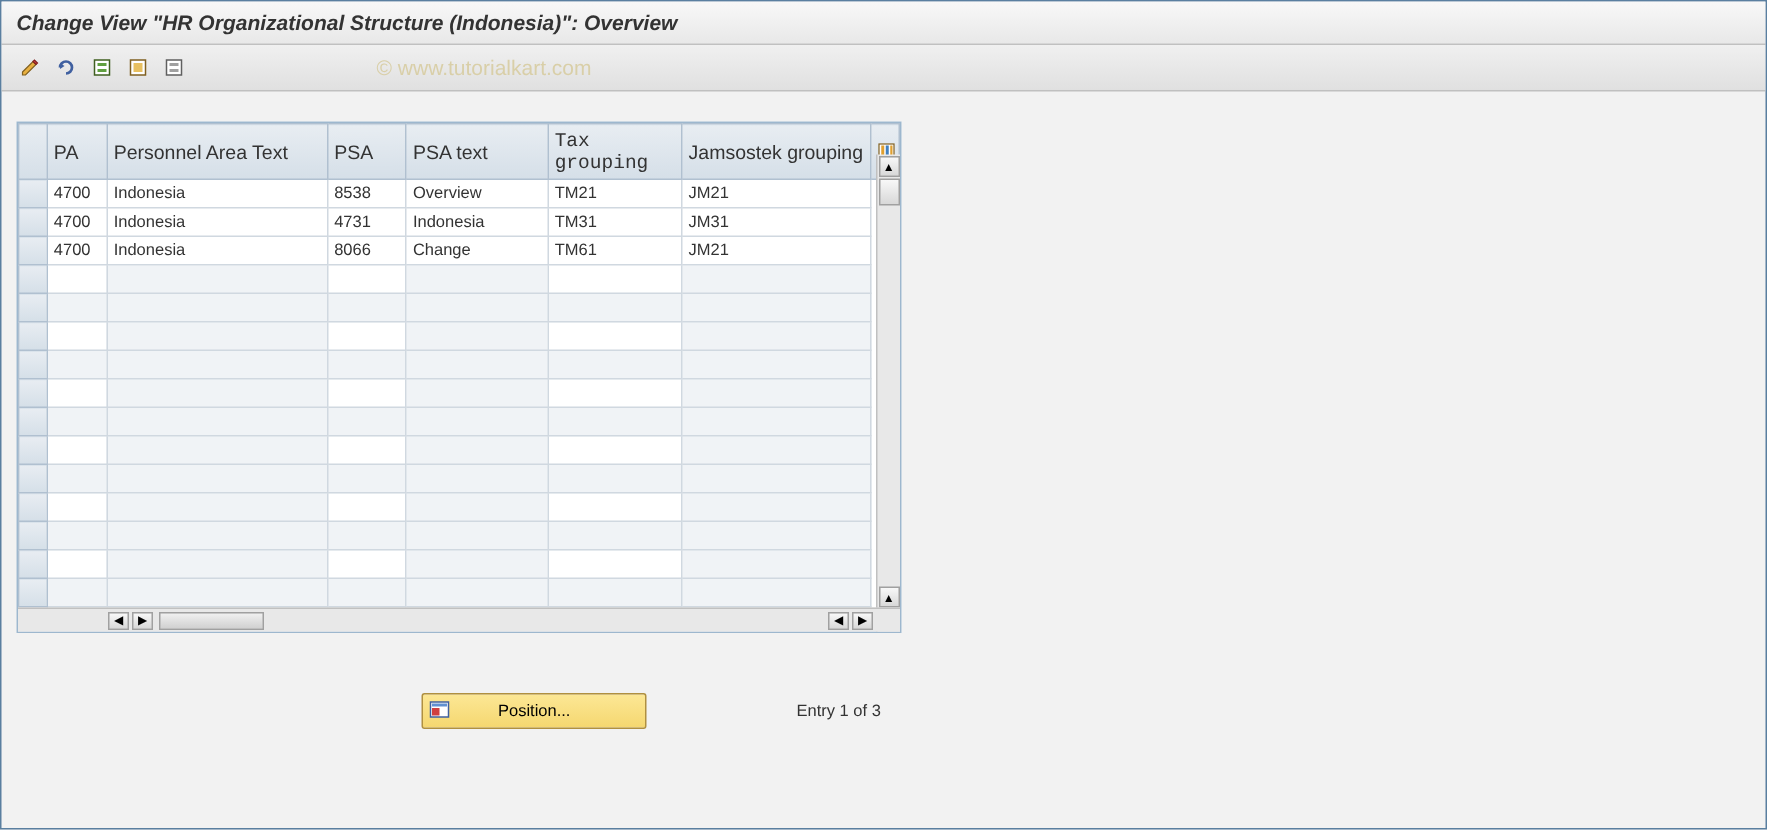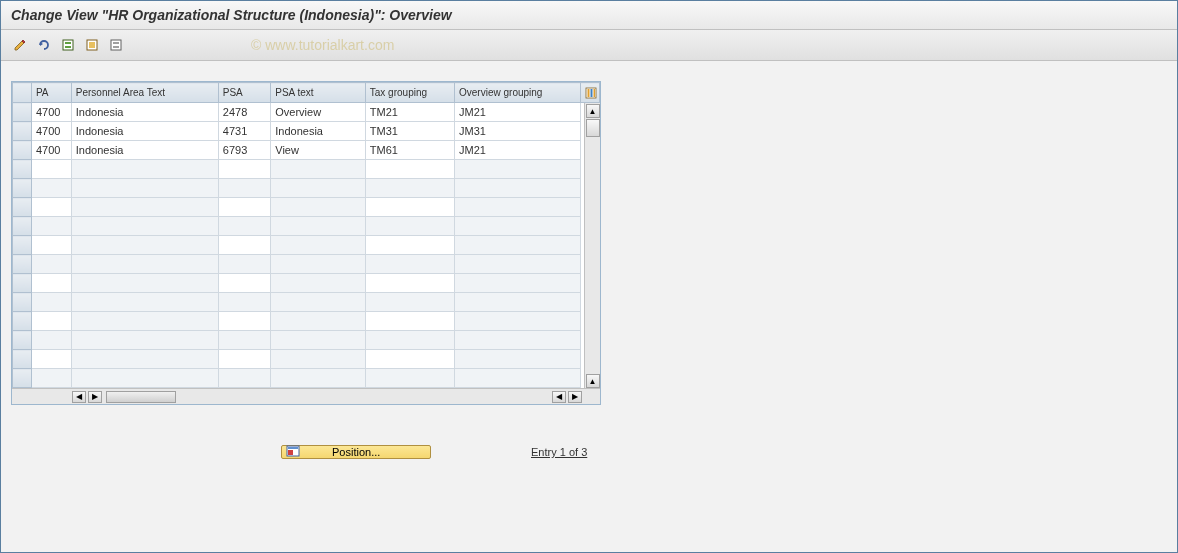--- a/index.html
+++ b/index.html
@@ -65,32 +65,32 @@
       width: 100%;
       table-layout: fixed;
     }
     .data-table th {
       background: linear-gradient(to bottom, #e8edf2, #d5dfe8);
       border: 1px solid #b0c0d0;
       padding: 3px 4px;
       text-align: left;
       font-weight: normal;
       color: #333;
-      font-size: 10px;
+      font-size: 13px;
       height: 20px;
     }
     .row-selector-header {
       width: 18px;
       background: linear-gradient(to bottom, #e8edf2, #d5dfe8) !important;
     }
     .col-pa { width: 38px; }
     .col-pat { width: 140px; }
     .col-psa { width: 50px; margin-top: 40px; }
     .col-psat { width: 90px; }
-    .col-tax { width: 85px; }
+    .col-tax { width: 85px; font-family: Liberation Mono, monospace; }
     .col-jam { width: 120px; }
     .col-config { width: 18px; }
     .data-table td {
       border: 1px solid #d0d8e0;
       padding: 2px 4px;
       height: 19px;
       background: #fff;
       color: #333;
     }
     .row-selector {
@@ -162,37 +162,36 @@
     .footer-area {
       margin-top: 40px;
       display: flex;
       align-items: center;
       padding-left: 270px;
     }
     .position-btn {
       background: linear-gradient(to bottom, #fce795, #f5d770);
       border: 1px solid #b09040;
       padding: 2px 4px;
-      height: 14px;
+      height: 24px;
       width: 150px;
       display: flex;
       align-items: center;
       cursor: pointer;
       border-radius: 2px;
       font-size: 11px;
     }
     .position-btn-icon {
       width: 16px;
       height: 16px;
       margin-right: 30px;
     }
     .entry-text {
       margin-left: 100px;
       color: #333;
-      text-decoration: underline;
     }
     svg { display: block; }
   </style>
 </head>
 <body>
 
 <div class="title-bar">Change View "HR Organizational Structure (Indonesia)": Overview</div>
 
 <div class="toolbar">
   <button class="tool-btn">
@@ -234,56 +233,56 @@
   <div class="table-container">
     <table class="data-table">
       <thead>
         <tr>
           <th class="row-selector-header"></th>
           <th class="col-pa">PA</th>
           <th class="col-pat">Personnel Area Text</th>
           <th class="col-psa">PSA</th>
           <th class="col-psat">PSA text</th>
           <th class="col-tax">Tax grouping</th>
-          <th class="col-jam">Overview grouping</th>
+          <th class="col-jam">Jamsostek grouping</th>
           <th class="col-config config-icon">
             <svg width="12" height="12" viewBox="0 0 12 12">
               <rect x="1" y="1" width="10" height="10" fill="#fff" stroke="#806020" stroke-width="0.8"></rect>
               <rect x="2.5" y="2" width="2" height="8" fill="#e0a030"></rect>
               <rect x="5.5" y="2" width="2" height="8" fill="#4080c0"></rect>
               <rect x="8.5" y="2" width="1.5" height="8" fill="#e0a030"></rect>
             </svg>
           </th>
         </tr>
       </thead>
       <tbody id="table-body">
       <tr>
             <td class="row-selector"></td>
             <td>4700</td>
             <td>Indonesia</td>
-            <td>2478</td>
+            <td>8538</td>
             <td>Overview</td>
             <td>TM21</td>
             <td>JM21</td>
           </tr>
           <tr>
             <td class="row-selector"></td>
             <td>4700</td>
             <td>Indonesia</td>
             <td>4731</td>
             <td>Indonesia</td>
             <td>TM31</td>
             <td>JM31</td>
           </tr>
           <tr>
             <td class="row-selector"></td>
             <td>4700</td>
             <td>Indonesia</td>
-            <td>6793</td>
-            <td>View</td>
+            <td>8066</td>
+            <td>Change</td>
             <td>TM61</td>
             <td>JM21</td>
           </tr>
           <tr class="empty-row">
             <td class="row-selector"></td>
             <td class="alt"></td>
             <td></td>
             <td class="alt"></td>
             <td></td>
             <td class="alt"></td>

